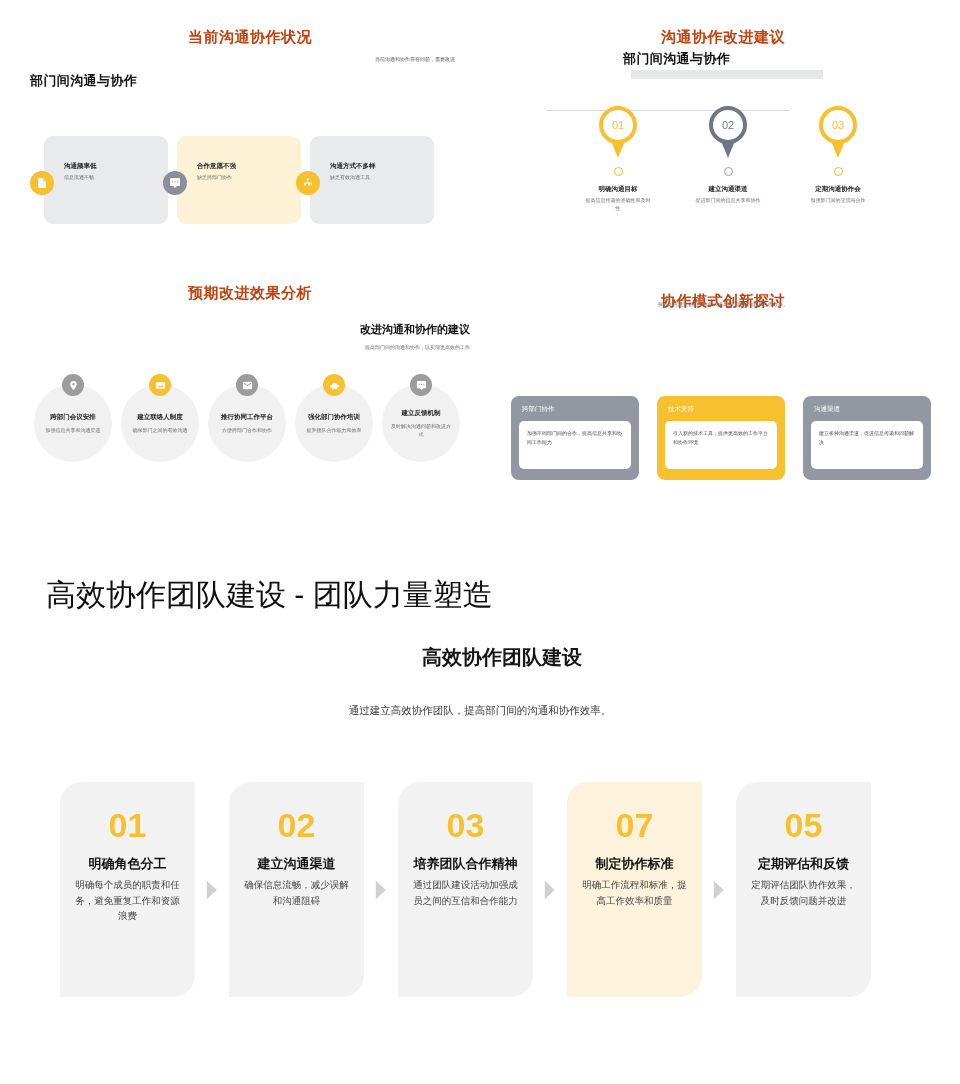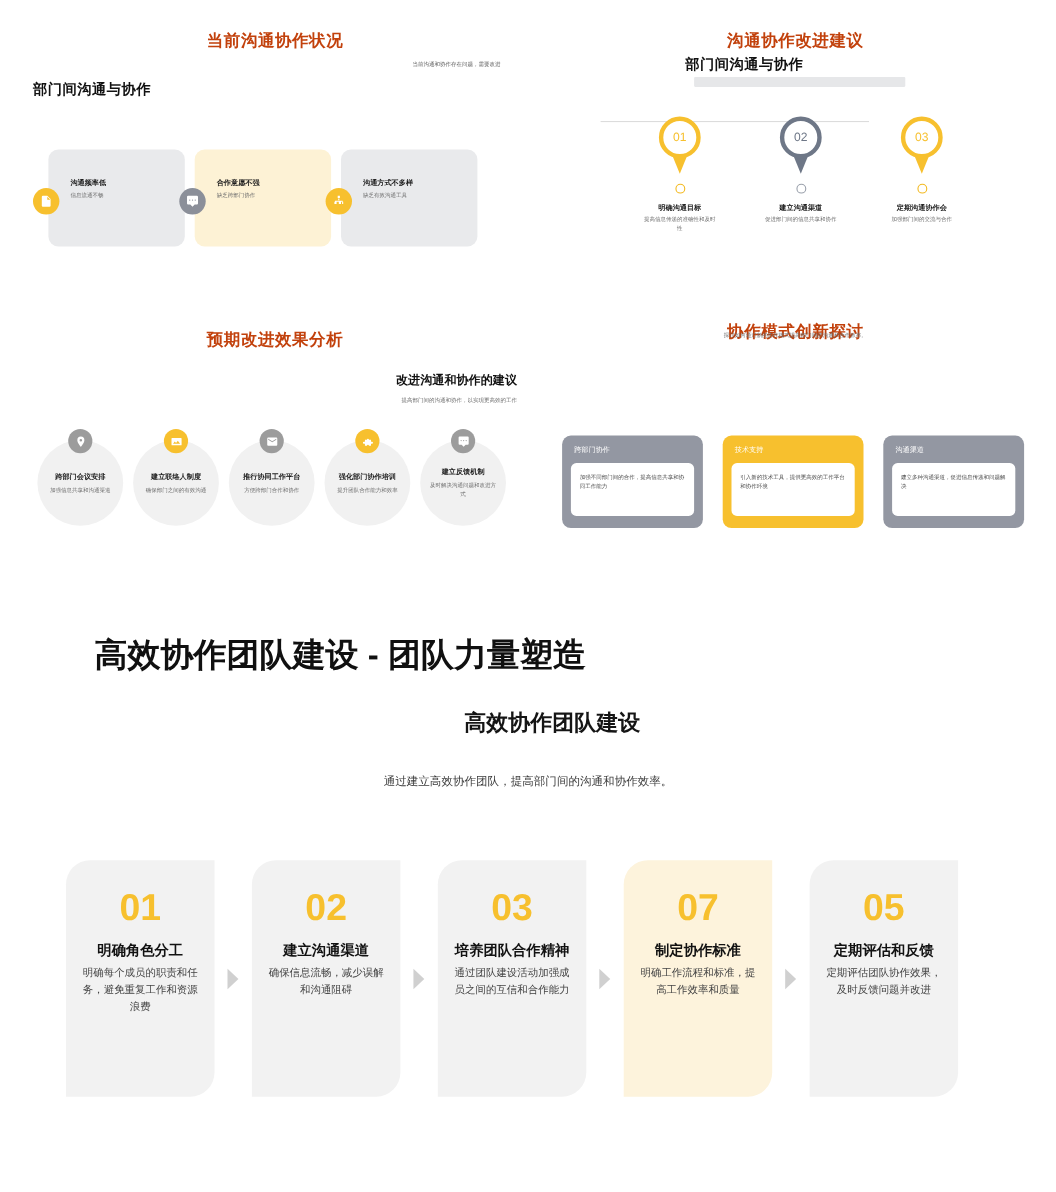--- a/index.html
+++ b/index.html
@@ -29,21 +29,21 @@
   .tiny-note {
     font-size: 5px;
     color: #5a5a5a;
     line-height: 1.5;
   }
 
   
   .quad { position: absolute; }
   #q1 { left: 30px;  top: 28px;  width: 440px; height: 240px; }
   #q2 { left: 503px; top: 28px;  width: 440px; height: 240px; }
-  #q3 { left: 30px;  top: 300px; width: 440px; height: 220px; }
+  #q3 { left: 30px;  top: 284px; width: 440px; height: 220px; }
   #q4 { left: 503px; top: 292px; width: 440px; height: 220px; font-family: Liberation Mono, monospace; }
 
   
   .q1-sub {
     position: absolute; left: 345px; top: 28px; width: 120px;
     text-align: left;
   }
   .q1-blk { position: absolute; left: 0; top: 44px; }
   .q1-cards { position: absolute; left: 14px; top: 108px; display: flex; gap: 9px; }
   .q1-card {
@@ -146,22 +146,22 @@
   .q4-t { font-size: 6.5px; color: #ffffff; font-weight: normal; margin-bottom: 7px; padding-left: 3px; }
   .q4-body {
     background: #ffffff; border-radius: 5px;
     height: 48px; padding: 9px 8px;
     font-size: 5px; color: #4b4b4b; line-height: 1.7;
   }
 
   
   .hero { position: absolute; left: 0; top: 575px; width: 960px; }
   .hero-title {
-    font-size: 30px; font-weight: bold; color: #101010;
-    padding-left: 86px; letter-spacing: 0;
+    font-size: 30px; font-weight: normal; color: #101010;
+    padding-left: 46px; letter-spacing: 0;
   }
   .hero-sub {
     text-align: center; font-size: 20px; font-weight: bold;
     color: #151515; margin-top: 28px; margin-left: 44px;
   }
   .hero-desc {
     text-align: center; font-size: 10.5px; color: #3b3b3b; margin-top: 33px;
   }
 
   

